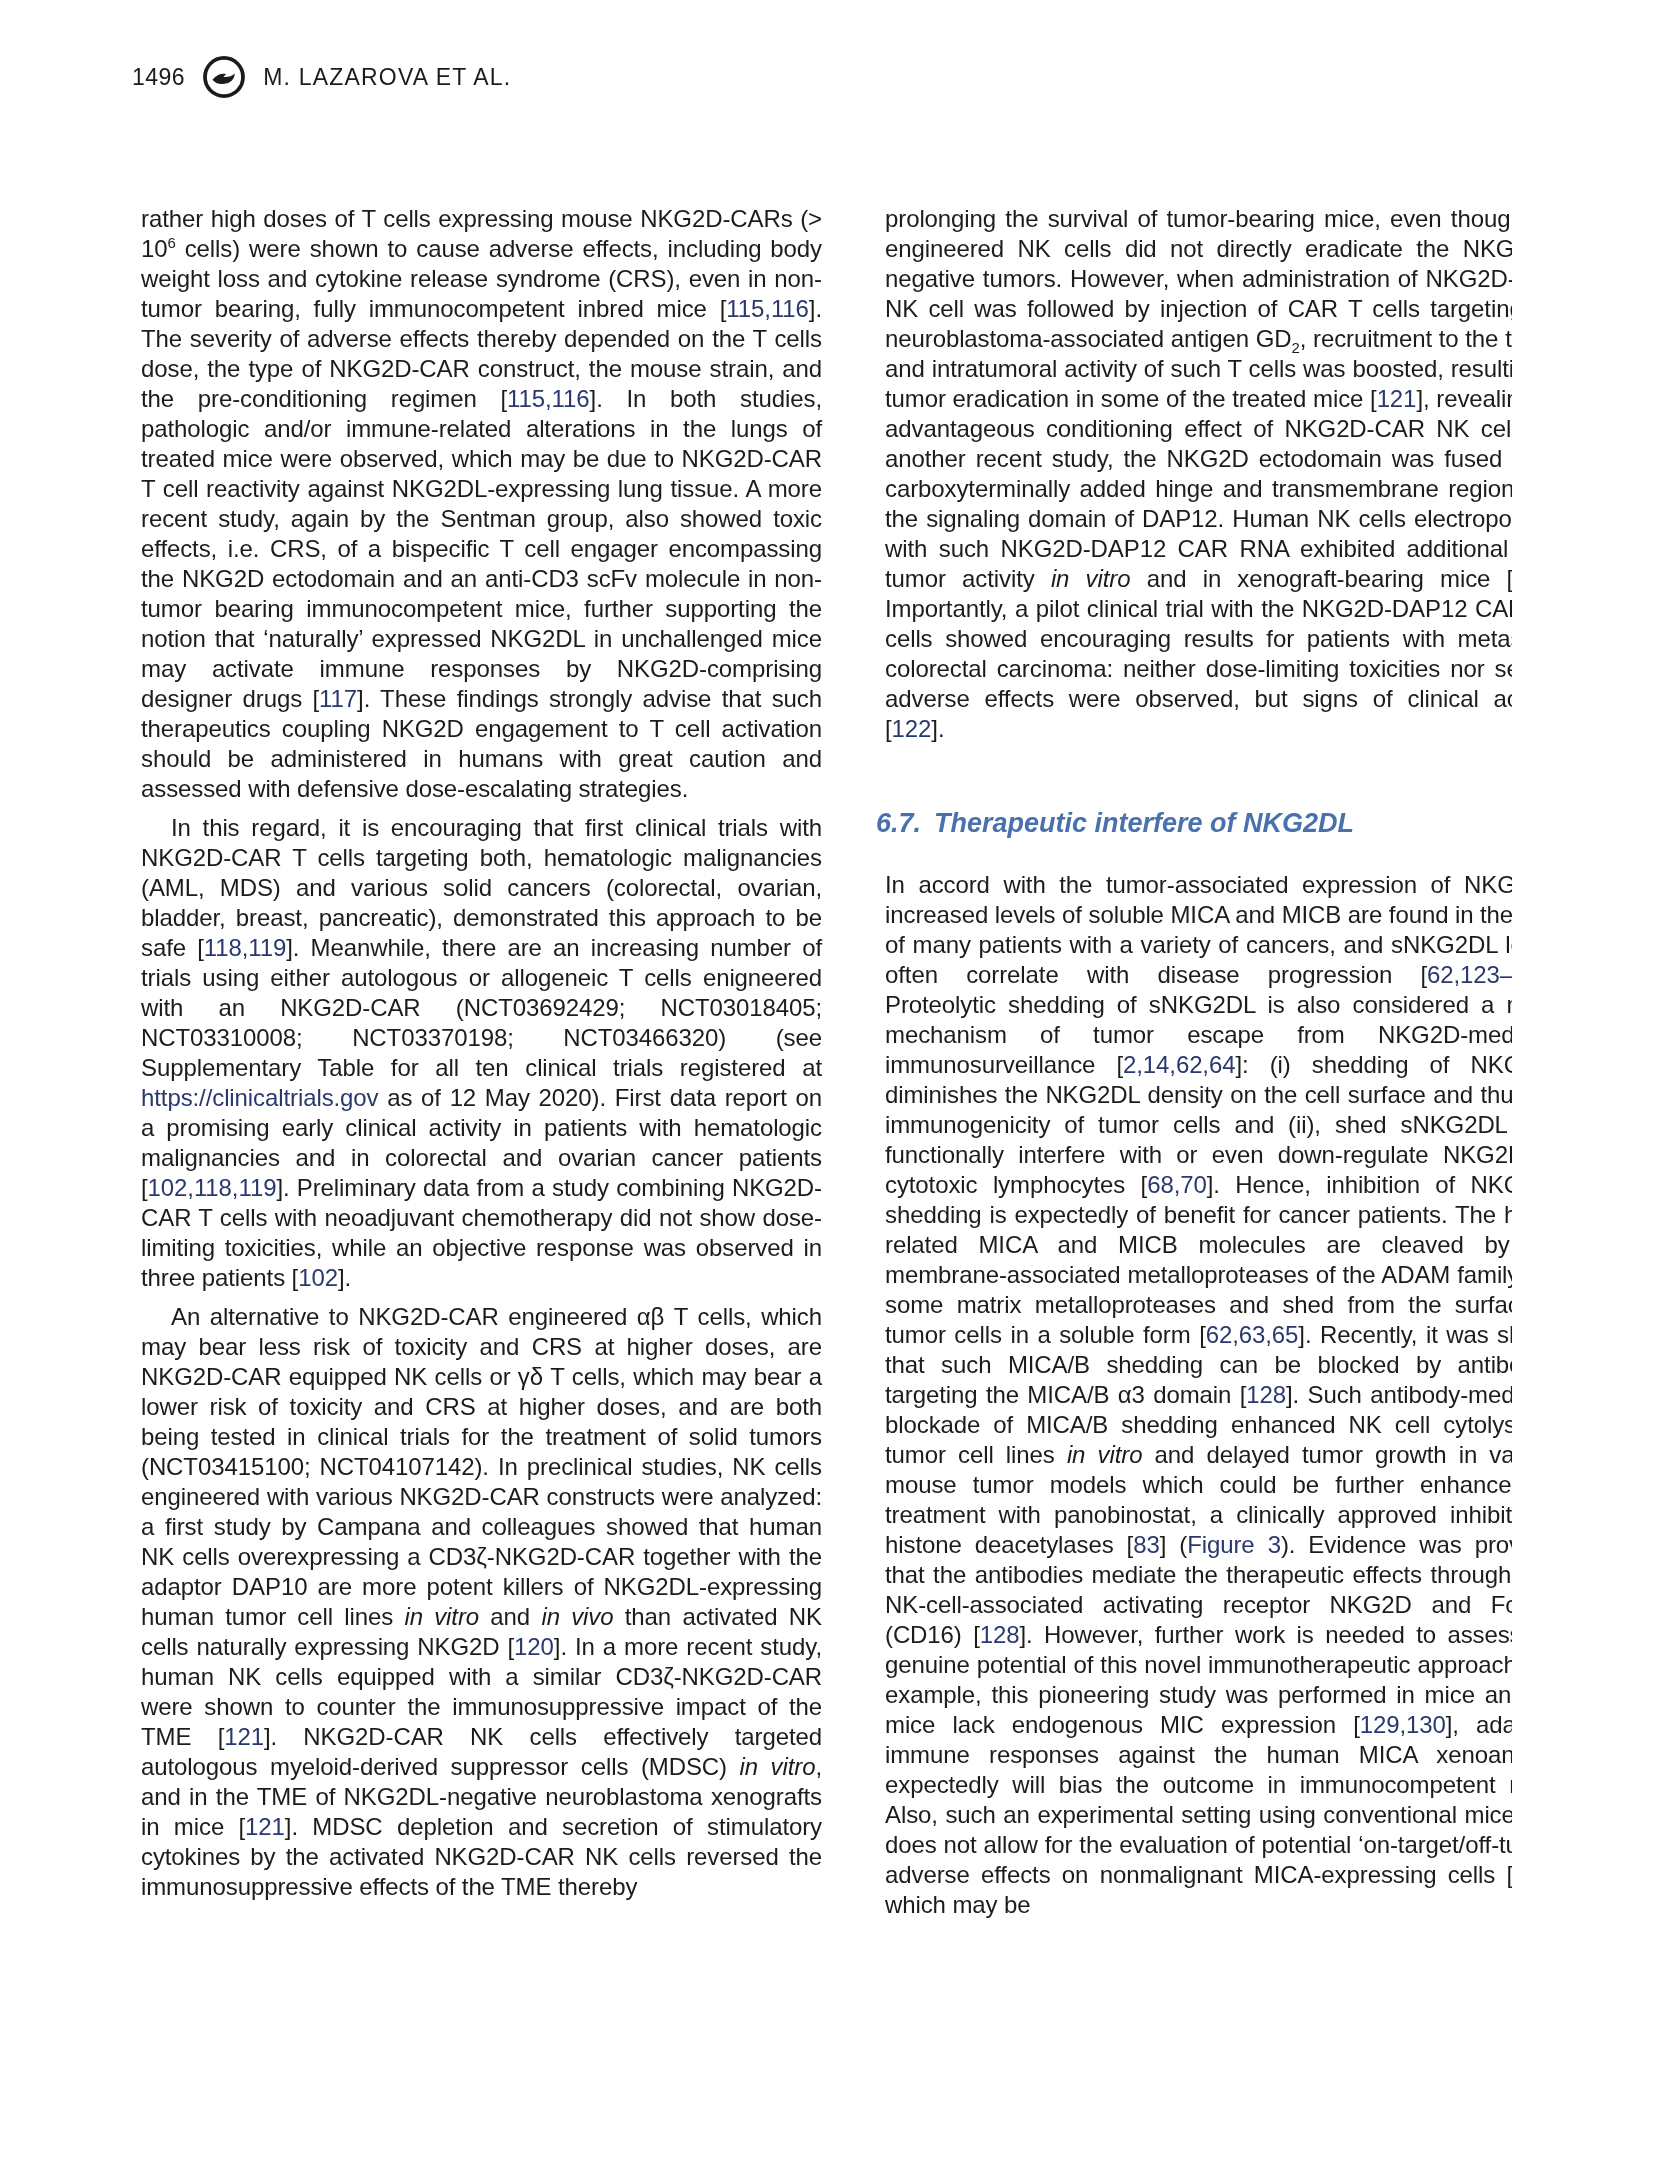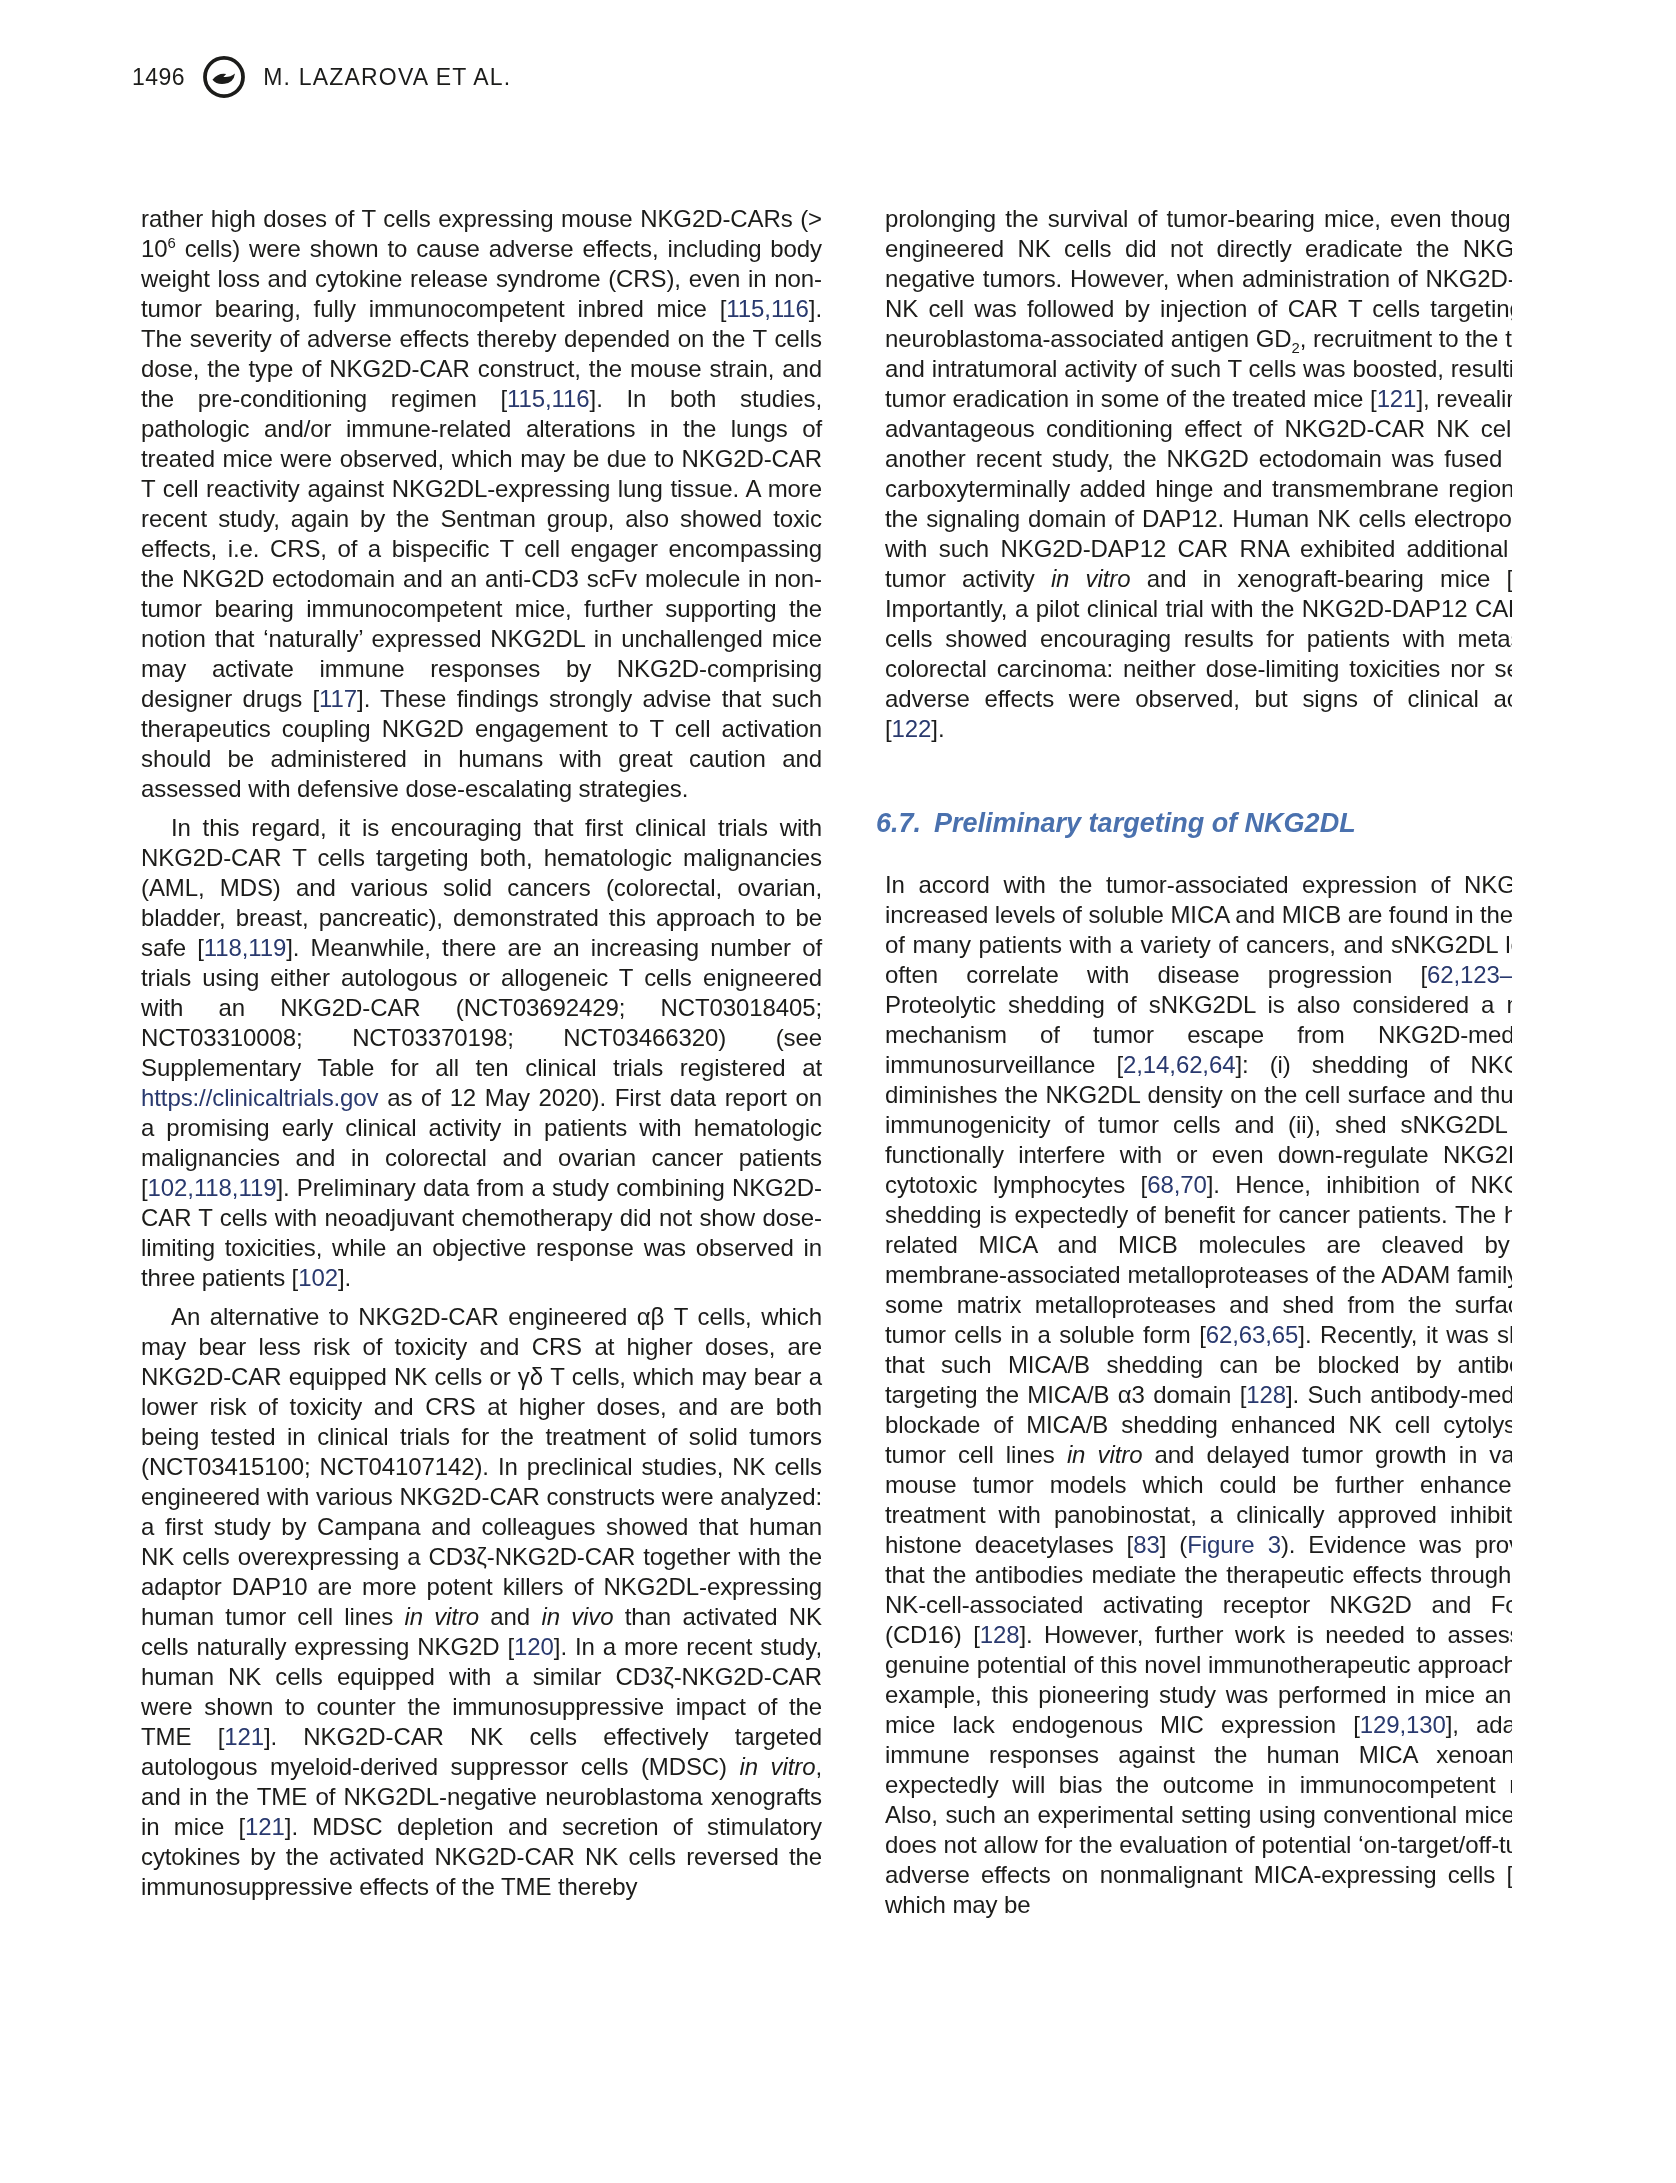--- a/index.html
+++ b/index.html
@@ -64,19 +64,19 @@
   </header>
 
   <main>
     <div class="col col-left">
         <p class="para"><span>rather high doses of T cells expressing mouse NKG2D-CARs (&gt; 10</span><span class="seg-sup">6</span><span> cells) were shown to cause adverse effects, including body weight loss and cytokine release syndrome (CRS), even in non-tumor bearing, fully immunocompetent inbred mice [</span><span class="seg-cite">115,116</span><span>]. The severity of adverse effects thereby depended on the T cells dose, the type of NKG2D-CAR construct, the mouse strain, and the pre-conditioning regimen [</span><span class="seg-cite">115,116</span><span>]. In both studies, pathologic and/or immune-related alterations in the lungs of treated mice were observed, which may be due to NKG2D-CAR T cell reactivity against NKG2DL-expressing lung tissue. A more recent study, again by the Sentman group, also showed toxic effects, i.e. CRS, of a bispecific T cell engager encompassing the NKG2D ectodomain and an anti-CD3 scFv molecule in non-tumor bearing immunocompetent mice, further supporting the notion that ‘naturally’ expressed NKG2DL in unchallenged mice may activate immune responses by NKG2D-comprising designer drugs [</span><span class="seg-cite">117</span><span>]. These findings strongly advise that such therapeutics coupling NKG2D engagement to T cell activation should be administered in humans with great caution and assessed with defensive dose-escalating strategies.</span></p>
         <p class="para indent"><span>In this regard, it is encouraging that first clinical trials with NKG2D-CAR T cells targeting both, hematologic malignancies (AML, MDS) and various solid cancers (colorectal, ovarian, bladder, breast, pancreatic), demonstrated this approach to be safe [</span><span class="seg-cite">118,119</span><span>]. Meanwhile, there are an increasing number of trials using either autologous or allogeneic T cells enigneered with an NKG2D-CAR (NCT03692429; NCT03018405; NCT03310008; NCT03370198; NCT03466320) (see Supplementary Table for all ten clinical trials registered at </span><span class="seg-link">https://clinicaltrials.gov</span><span> as of 12 May 2020). First data report on a promising early clinical activity in patients with hematologic malignancies and in colorectal and ovarian cancer patients [</span><span class="seg-cite">102,118,119</span><span>]. Preliminary data from a study combining NKG2D-CAR T cells with neoadjuvant chemotherapy did not show dose-limiting toxicities, while an objective response was observed in three patients [</span><span class="seg-cite">102</span><span>].</span></p>
         <p class="para indent"><span>An alternative to NKG2D-CAR engineered αβ T cells, which may bear less risk of toxicity and CRS at higher doses, are NKG2D-CAR equipped NK cells or γδ T cells, which may bear a lower risk of toxicity and CRS at higher doses, and are both being tested in clinical trials for the treatment of solid tumors (NCT03415100; NCT04107142). In preclinical studies, NK cells engineered with various NKG2D-CAR constructs were analyzed: a first study by Campana and colleagues showed that human NK cells overexpressing a CD3ζ-NKG2D-CAR together with the adaptor DAP10 are more potent killers of NKG2DL-expressing human tumor cell lines </span><span class="seg-italic">in vitro</span><span> and </span><span class="seg-italic">in vivo</span><span> than activated NK cells naturally expressing NKG2D [</span><span class="seg-cite">120</span><span>]. In a more recent study, human NK cells equipped with a similar CD3ζ-NKG2D-CAR were shown to counter the immunosuppressive impact of the TME [</span><span class="seg-cite">121</span><span>]. NKG2D-CAR NK cells effectively targeted autologous myeloid-derived suppressor cells (MDSC) </span><span class="seg-italic">in vitro</span><span>, and in the TME of NKG2DL-negative neuroblastoma xenografts in mice [</span><span class="seg-cite">121</span><span>]. MDSC depletion and secretion of stimulatory cytokines by the activated NKG2D-CAR NK cells reversed the immunosuppressive effects of the TME thereby</span></p>
       </div>
     <div class="col col-right">
         <p class="para"><span>prolonging the survival of tumor-bearing mice, even though the engineered NK cells did not directly eradicate the NKG2DL-negative tumors. However, when administration of NKG2D-CAR NK cell was followed by injection of CAR T cells targeting the neuroblastoma-associated antigen GD</span><span class="seg-sub">2</span><span>, recruitment to the tumor and intratumoral activity of such T cells was boosted, resulting in tumor eradication in some of the treated mice [</span><span class="seg-cite">121</span><span>], revealing an advantageous conditioning effect of NKG2D-CAR NK cells. In another recent study, the NKG2D ectodomain was fused via a carboxyterminally added hinge and transmembrane region with the signaling domain of DAP12. Human NK cells electroporated with such NKG2D-DAP12 CAR RNA exhibited additional anti-tumor activity </span><span class="seg-italic">in vitro</span><span> and in xenograft-bearing mice [</span><span class="seg-cite">122</span><span>]. Importantly, a pilot clinical trial with the NKG2D-DAP12 CAR NK cells showed encouraging results for patients with metastatic colorectal carcinoma: neither dose-limiting toxicities nor severe adverse effects were observed, but signs of clinical activity [</span><span class="seg-cite">122</span><span>].</span></p>
-        <h2 class="section-heading"><span class="heading-number">6.7.</span><span class="heading-title">Preliminary targeting of NKG2DL</span></h2>
+        <h2 class="section-heading"><span class="heading-number">6.7.</span><span class="heading-title">Therapeutic interfere of NKG2DL</span></h2>
         <p class="para"><span>In accord with the tumor-associated expression of NKG2DL, increased levels of soluble MICA and MICB are found in the sera of many patients with a variety of cancers, and sNKG2DL levels often correlate with disease progression [</span><span class="seg-cite">62,123–127</span><span>]. Proteolytic shedding of sNKG2DL is also considered a major mechanism of tumor escape from NKG2D-mediated immunosurveillance [</span><span class="seg-cite">2,14,62,64</span><span>]: (i) shedding of NKG2DL diminishes the NKG2DL density on the cell surface and thus the immunogenicity of tumor cells and (ii), shed sNKG2DL may functionally interfere with or even down-regulate NKG2D on cytotoxic lymphocytes [</span><span class="seg-cite">68,70</span><span>]. Hence, inhibition of NKG2DL shedding is expectedly of benefit for cancer patients. The highly related MICA and MICB molecules are cleaved by cell membrane-associated metalloproteases of the ADAM family and some matrix metalloproteases and shed from the surface of tumor cells in a soluble form [</span><span class="seg-cite">62,63,65</span><span>]. Recently, it was shown that such MICA/B shedding can be blocked by antibodies targeting the MICA/B α3 domain [</span><span class="seg-cite">128</span><span>]. Such antibody-mediated blockade of MICA/B shedding enhanced NK cell cytolysis of tumor cell lines </span><span class="seg-italic">in vitro</span><span> and delayed tumor growth in various mouse tumor models which could be further enhanced by treatment with panobinostat, a clinically approved inhibitor of histone deacetylases [</span><span class="seg-cite">83</span><span>] (</span><span class="seg-link">Figure 3</span><span>). Evidence was provided that the antibodies mediate the therapeutic effects through both NK-cell-associated activating receptor NKG2D and FcγRIII (CD16) [</span><span class="seg-cite">128</span><span>]. However, further work is needed to assess the genuine potential of this novel immunotherapeutic approach. For example, this pioneering study was performed in mice and, as mice lack endogenous MIC expression [</span><span class="seg-cite">129,130</span><span>], adaptive immune responses against the human MICA xenoantigen expectedly will bias the outcome in immunocompetent mice. Also, such an experimental setting using conventional mice also does not allow for the evaluation of potential ‘on-target/off-tumor’ adverse effects on nonmalignant MICA-expressing cells [</span><span class="seg-cite">131</span><span>], which may be</span></p>
       </div>
   </main>
 
 </div>
 
 
 </body></html>

